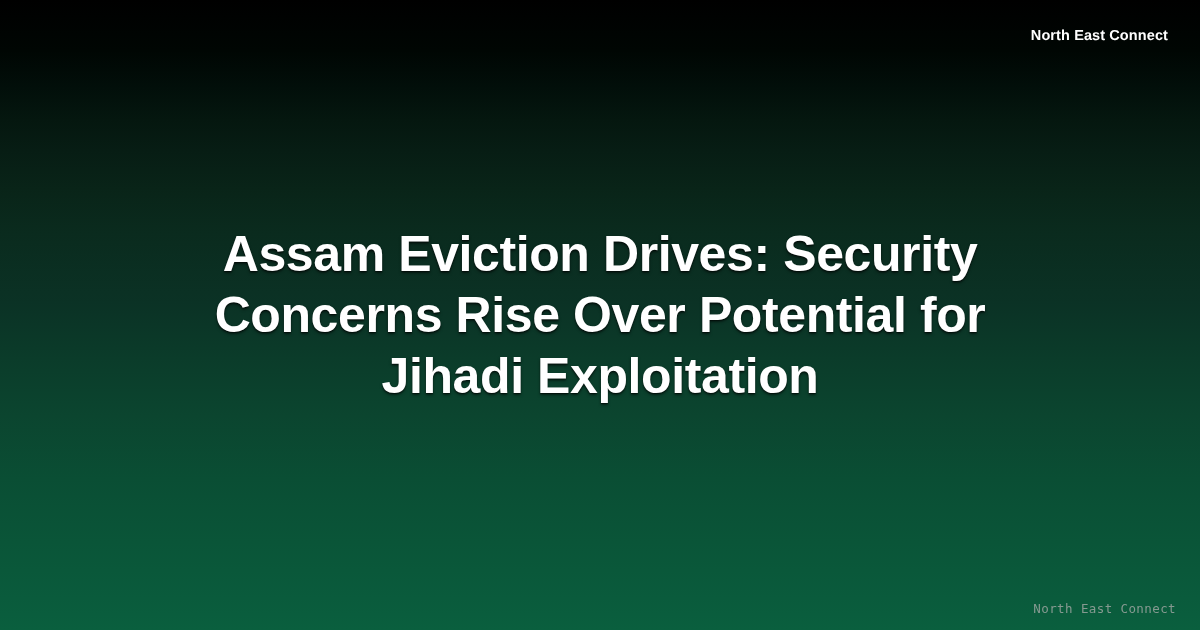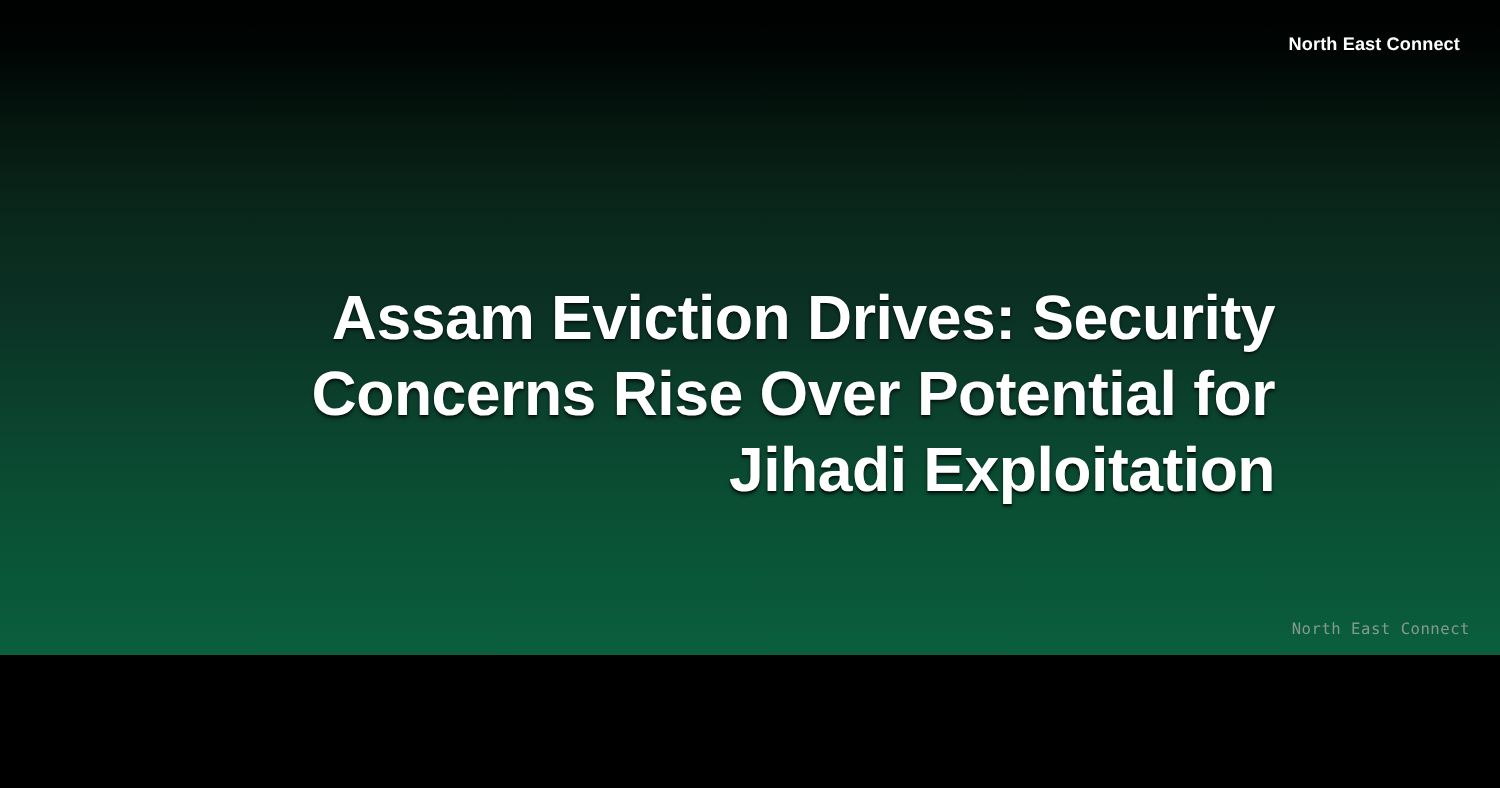--- a/index.html
+++ b/index.html
@@ -5,21 +5,21 @@
 <style>
   html, body {
     margin: 0;
     padding: 0;
     background: #000000;
   }
 
   .og-card {
     position: relative;
     width: 1200px;
-    height: 524px;
+    height: 630px;
     overflow: hidden;
     box-sizing: border-box;
     background-color: #0a5c3c;
     background-image: linear-gradient(
       to bottom,
       #000000 0%,
       #000603 8%,
       #020f0a 14%,
       #05170f 19%,
       #071d14 24%,
@@ -67,21 +67,21 @@
   .headline {
     margin: 0;
     padding: 0;
     font-family: "Liberation Sans", sans-serif;
     font-size: 50px;
     font-weight: bold;
     line-height: 61px;
     letter-spacing: -0.4px;
     color: #ffffff;
     max-width: 845px;
-    text-align: right;
+    text-align: center;
     text-shadow:
       0 2px 3px rgba(0, 0, 0, 0.55),
       0 1px 1px rgba(0, 0, 0, 0.45);
   }
 
   
   .watermark-bottom {
     position: absolute;
     bottom: 14px;
     right: 24px;

